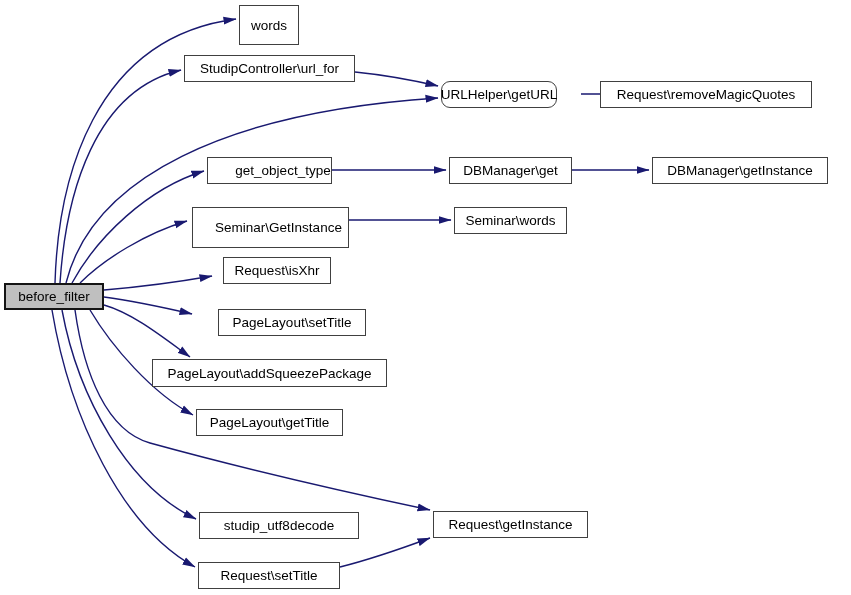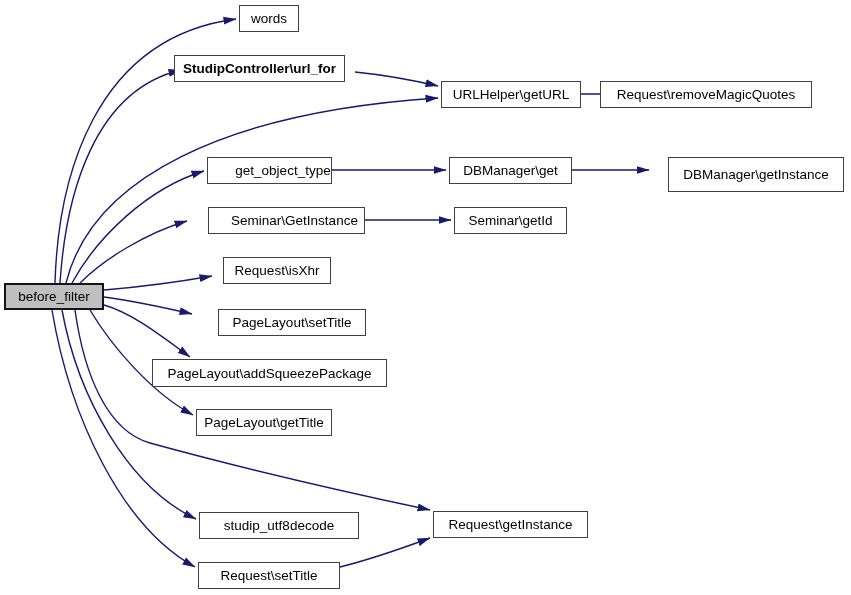--- a/index.html
+++ b/index.html
@@ -66,30 +66,30 @@
         <path d="M104,305 C132,313 160,335 190,357" class="edge" stroke="#191970" marker-end="url(#arrow)"></path>
         <path d="M90,310 C112,347 152,393 193,415" class="edge" stroke="#191970" marker-end="url(#arrow)"></path>
         <path d="M75,310 C84,374 107,431 150,443 C230,465 345,492 430,510" class="edge" stroke="#191970" marker-end="url(#arrow)"></path>
         <path d="M62,310 C78,397 128,487 196,519" class="edge" stroke="#191970" marker-end="url(#arrow)"></path>
         <path d="M52,310 C70,418 122,527 195,567" class="edge" stroke="#191970" marker-end="url(#arrow)"></path>
         <path d="M340,567 C372,559 403,548 430,538" class="edge" stroke="#191970" marker-end="url(#arrow)"></path>
       </g>
   </svg>
   <div id="nodes">
       <div class="node highlight" style="left: 4px; top: 283px; width: 100px; height: 27px;">before_filter</div>
-      <div class="node" style="left: 239px; top: 5px; width: 60px; height: 27px;">words</div>
-      <div class="node" style="left: 174px; top: 55px; width: 171px; height: 27px; font-weight: bold;">StudipController\url_for</div>
-      <div class="node" style="left: 441px; top: 81px; width: 140px; height: 27px;">URLHelper\getURL</div>
+      <div class="node" style="left: 239px; top: 5px; width: 60px; height: 40px;">words</div>
+      <div class="node" style="left: 184px; top: 55px; width: 171px; height: 27px;">StudipController\url_for</div>
+      <div class="node" style="left: 441px; top: 81px; width: 116px; height: 27px; border-radius: 9px;">URLHelper\getURL</div>
       <div class="node" style="left: 600px; top: 81px; width: 212px; height: 27px;">Request\removeMagicQuotes</div>
       <div class="node" style="left: 207px; top: 157px; width: 125px; height: 27px; padding-left: 27px;">get_object_type</div>
       <div class="node" style="left: 449px; top: 157px; width: 123px; height: 27px; text-align: center;">DBManager\get</div>
-      <div class="node" style="left: 668px; top: 157px; width: 176px; height: 35px;">DBManager\getInstance</div>
-      <div class="node" style="left: 208px; top: 207px; width: 157px; height: 27px; padding-left: 16px;">Seminar\GetInstance</div>
-      <div class="node" style="left: 454px; top: 207px; width: 113px; height: 27px;">Seminar\getId</div>
+      <div class="node" style="left: 652px; top: 157px; width: 176px; height: 27px;">DBManager\getInstance</div>
+      <div class="node" style="left: 192px; top: 207px; width: 157px; height: 41px; padding-left: 16px;">Seminar\GetInstance</div>
+      <div class="node" style="left: 454px; top: 207px; width: 113px; height: 27px;">Seminar\words</div>
       <div class="node" style="left: 223px; top: 257px; width: 108px; height: 27px;">Request\isXhr</div>
       <div class="node" style="left: 195px; top: 309px; width: 148px; height: 27px; margin-left: 23px;">PageLayout\setTitle</div>
       <div class="node" style="left: 152px; top: 359px; width: 235px; height: 28px;">PageLayout\addSqueezePackage</div>
-      <div class="node" style="left: 196px; top: 409px; width: 136px; height: 27px;">PageLayout\getTitle</div>
+      <div class="node" style="left: 196px; top: 409px; width: 147px; height: 27px;">PageLayout\getTitle</div>
       <div class="node" style="left: 433px; top: 511px; width: 155px; height: 27px;">Request\getInstance</div>
       <div class="node" style="left: 199px; top: 512px; width: 160px; height: 27px;">studip_utf8decode</div>
       <div class="node" style="left: 198px; top: 562px; width: 142px; height: 27px;">Request\setTitle</div>
     </div>
 </div>
 
 </body></html>

